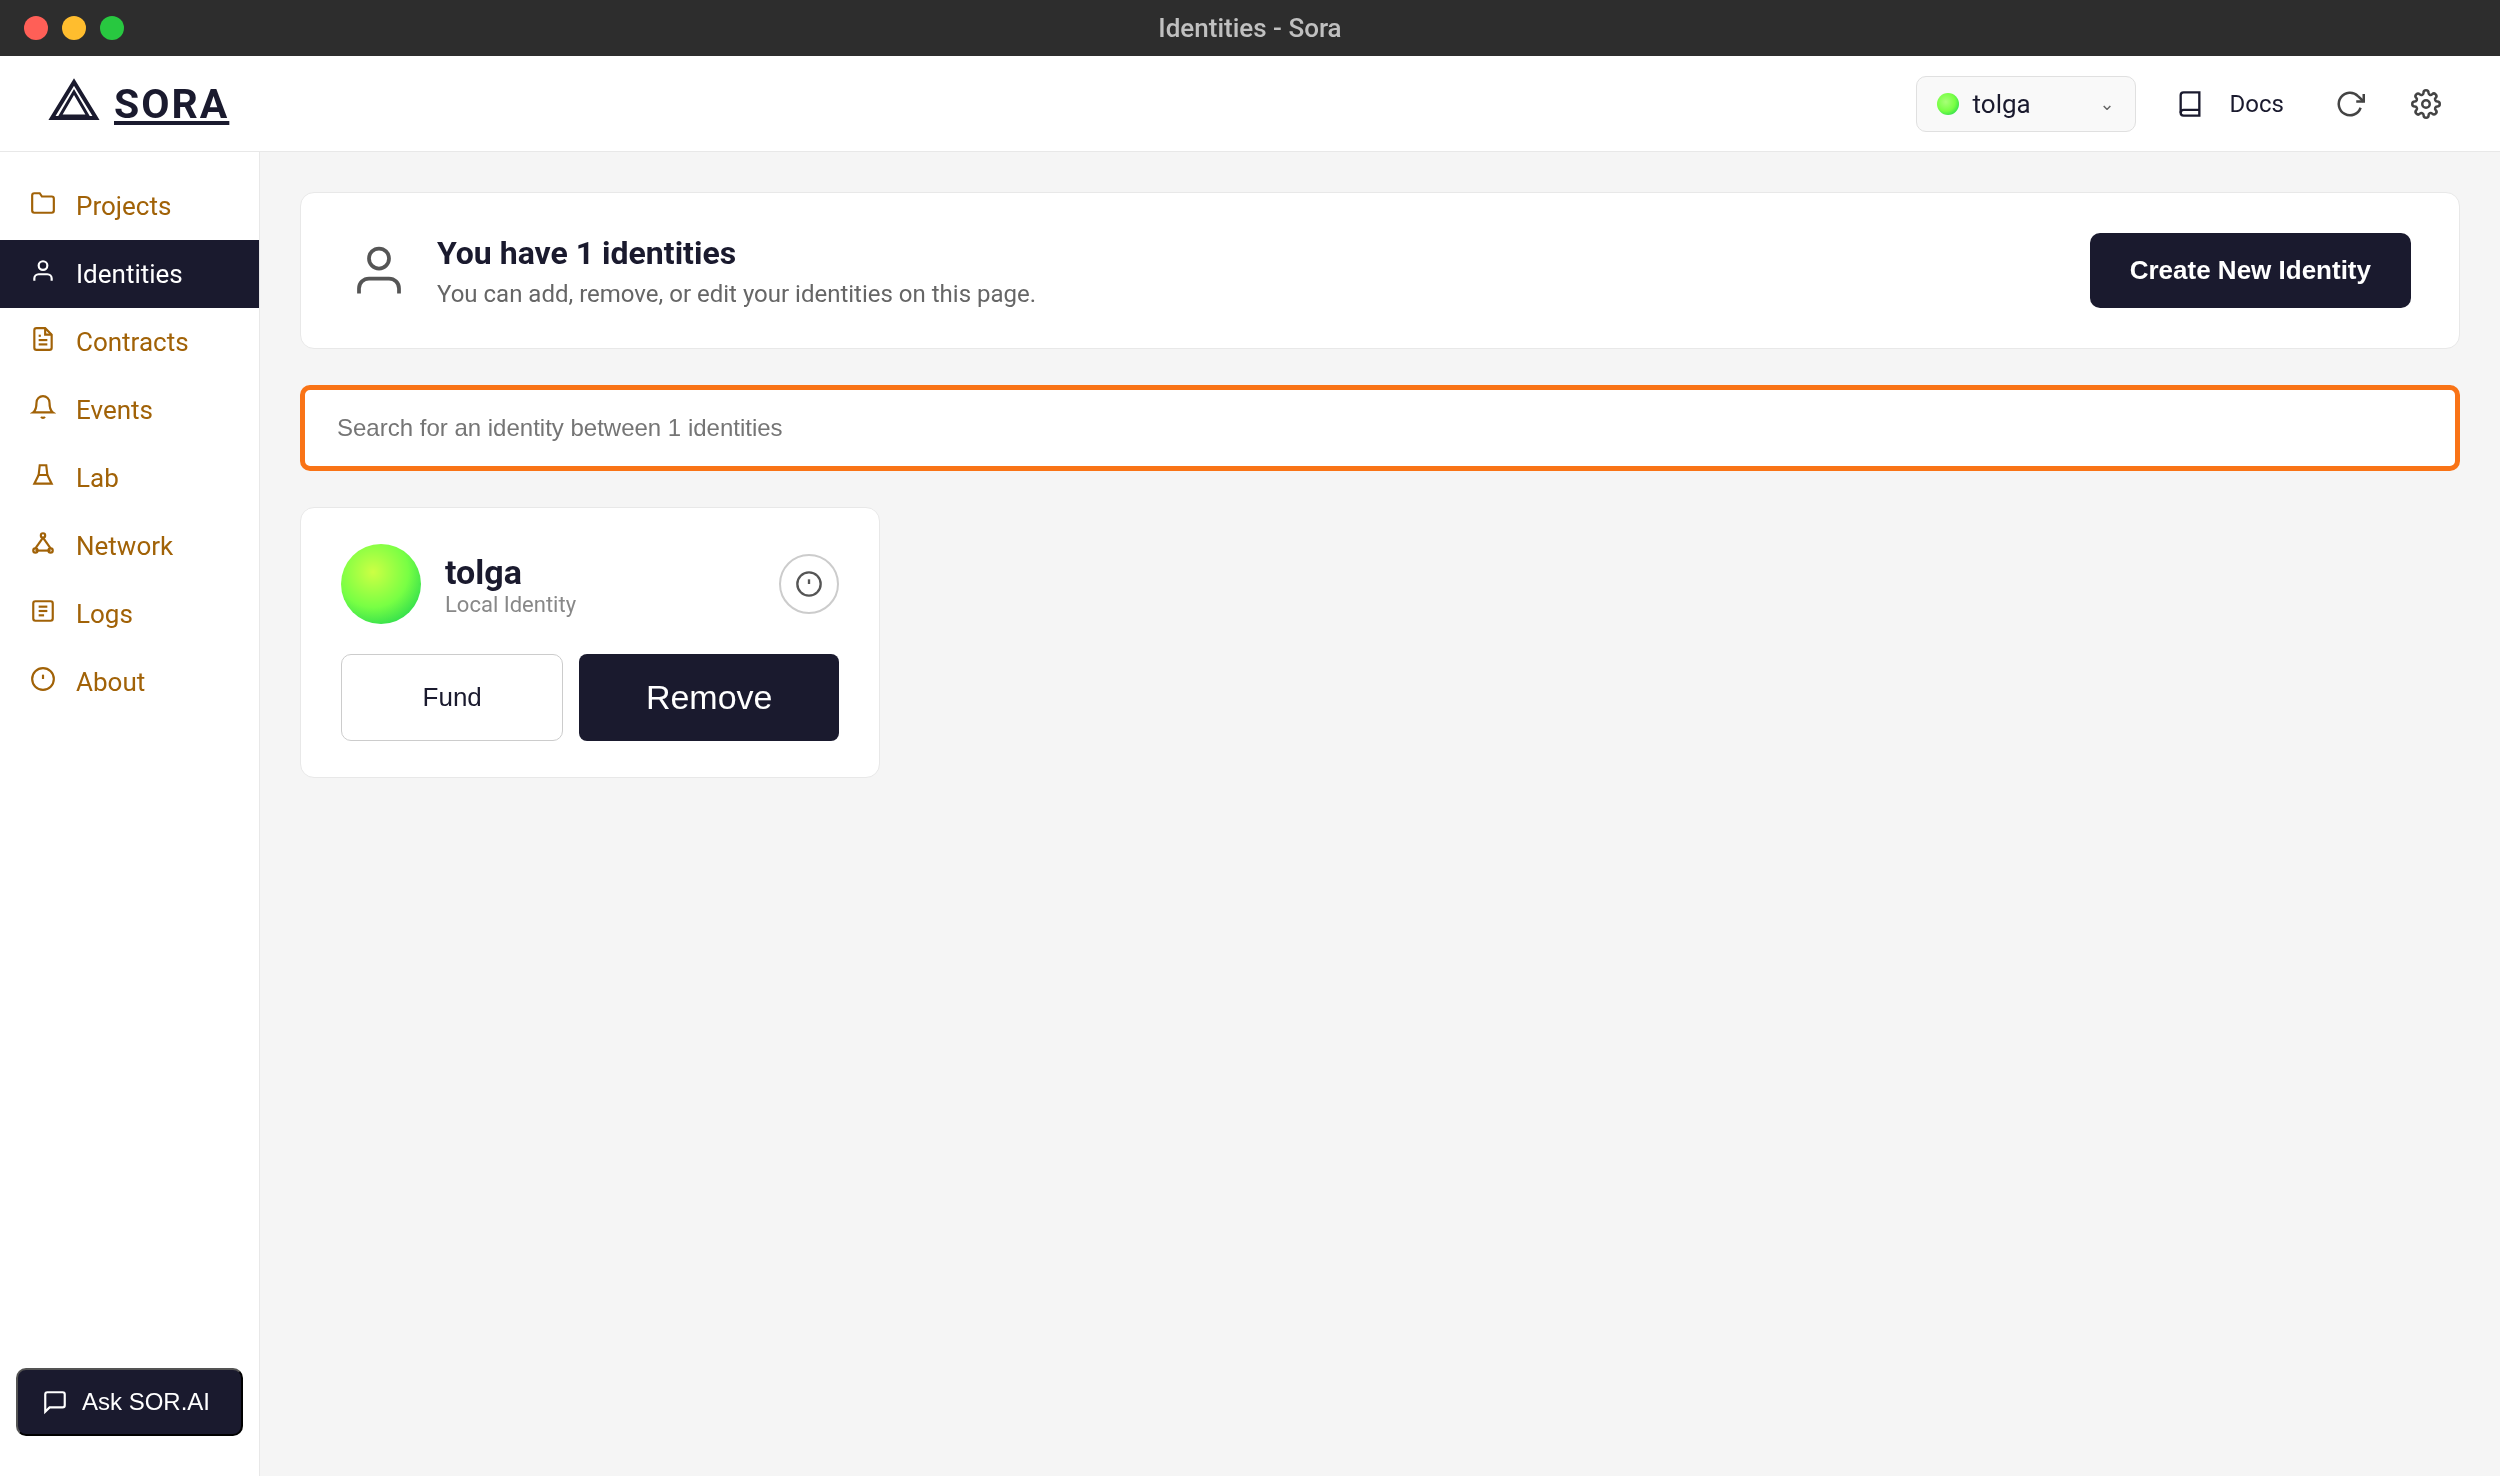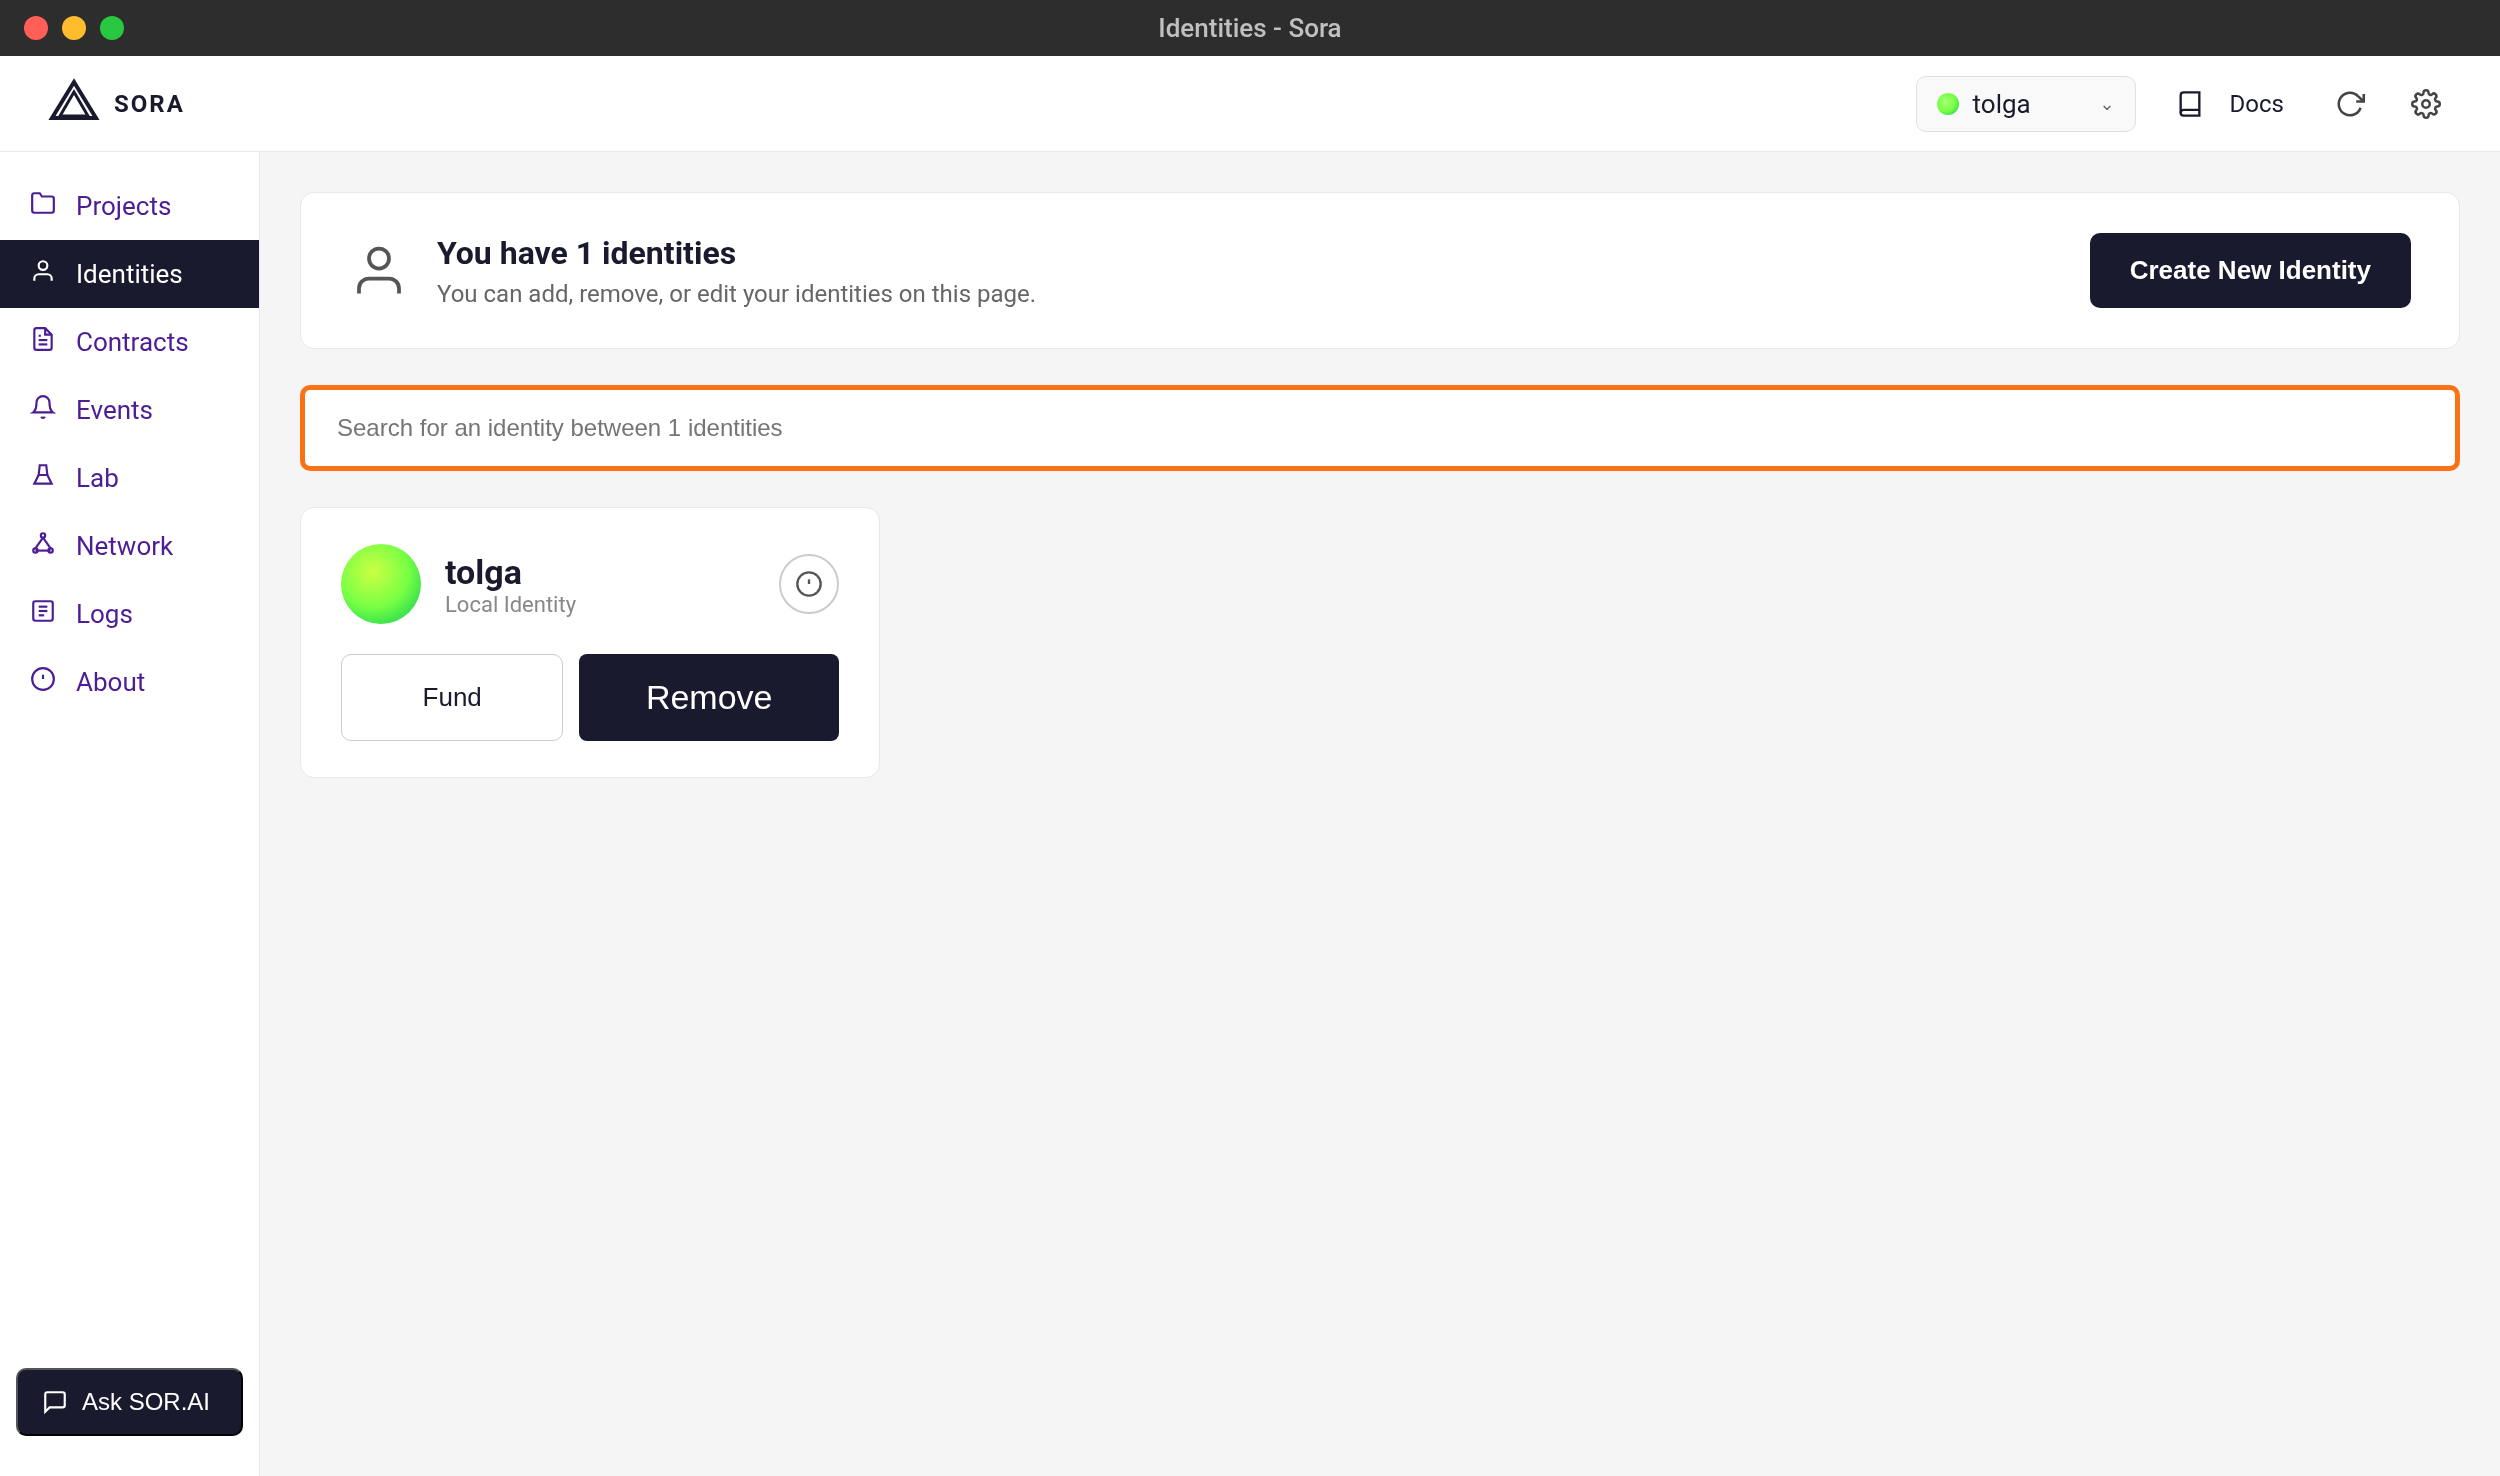--- a/index.html
+++ b/index.html
@@ -71,24 +71,25 @@
       align-items: center;
       gap: 14px;
     }
 
     .logo-icon {
       width: 52px;
       height: 52px;
     }
 
     .logo-text {
-      font-size: 24px;
+      font-size: 41px;
       font-weight: 700;
       color: #1a1a2e;
       letter-spacing: 2px;
+      text-decoration: underline;
     }
 
     .topbar-right {
       display: flex;
       align-items: center;
       gap: 24px;
     }
 
     .identity-selector {
       display: flex;
@@ -159,21 +160,21 @@
       padding: 20px 0;
     }
 
     .sidebar-item {
       display: flex;
       align-items: center;
       gap: 18px;
       padding: 18px 28px;
       cursor: pointer;
       font-size: 26px;
-      color: #4c1d95;
+      color: #a16207;
       border-radius: 0;
       transition: background 0.15s;
     }
 
     .sidebar-item.active {
       background: #1a1a2e;
       color: #ffffff;
     }
 
     .sidebar-item .icon {

